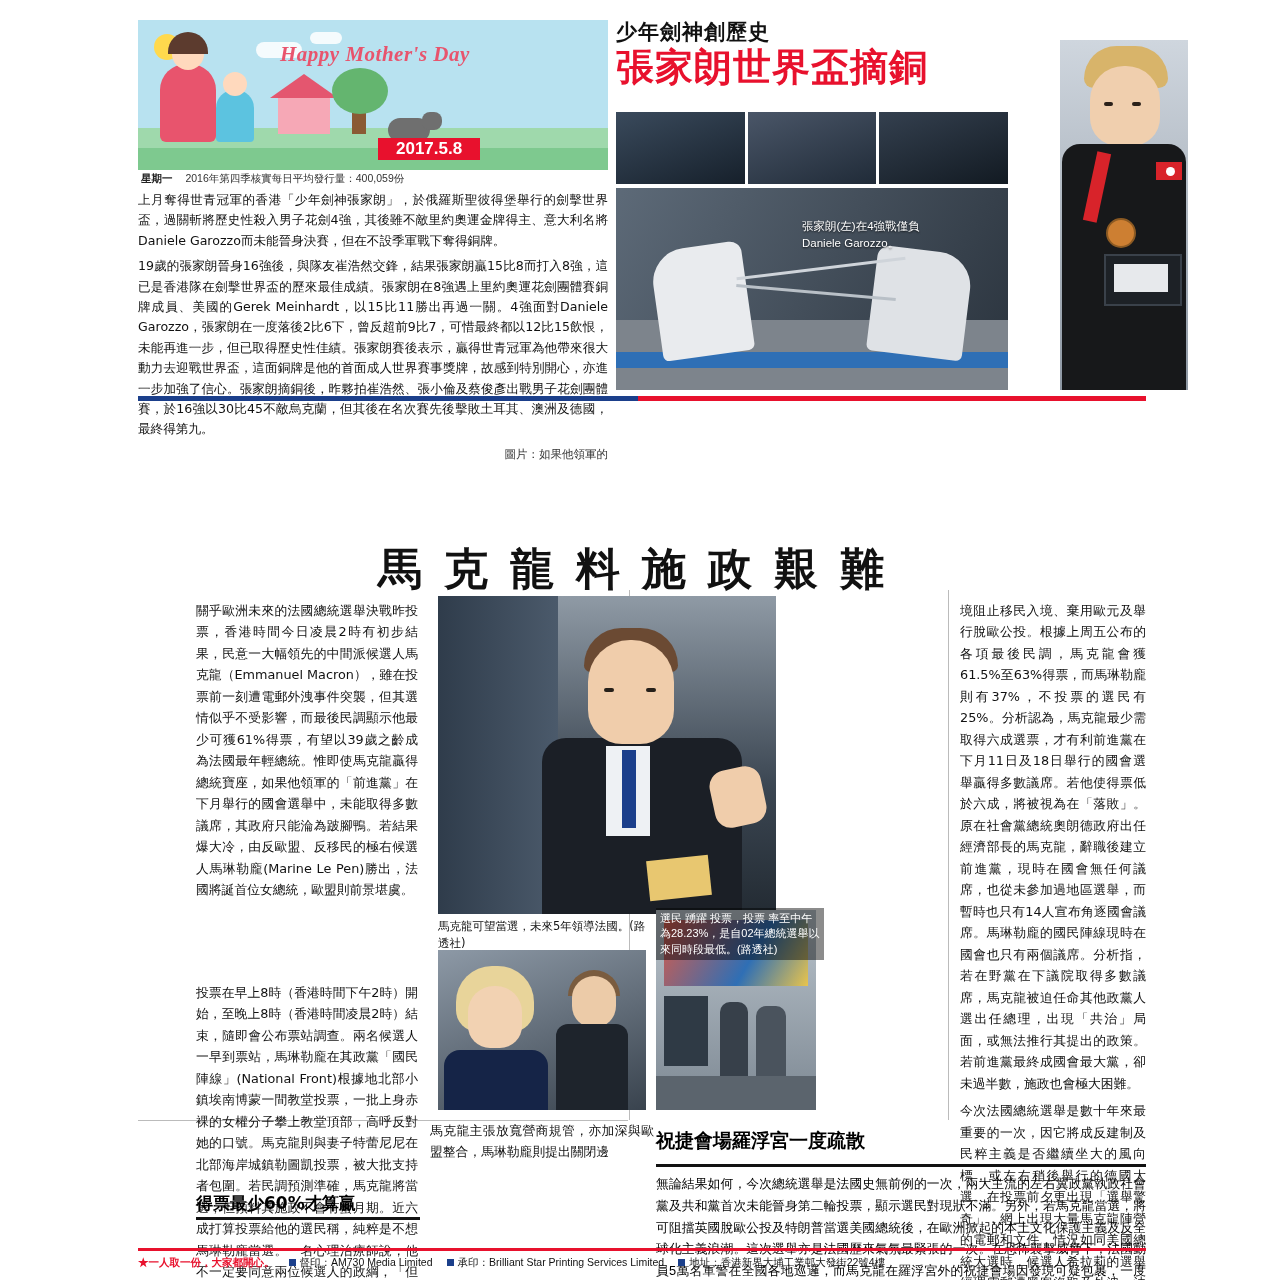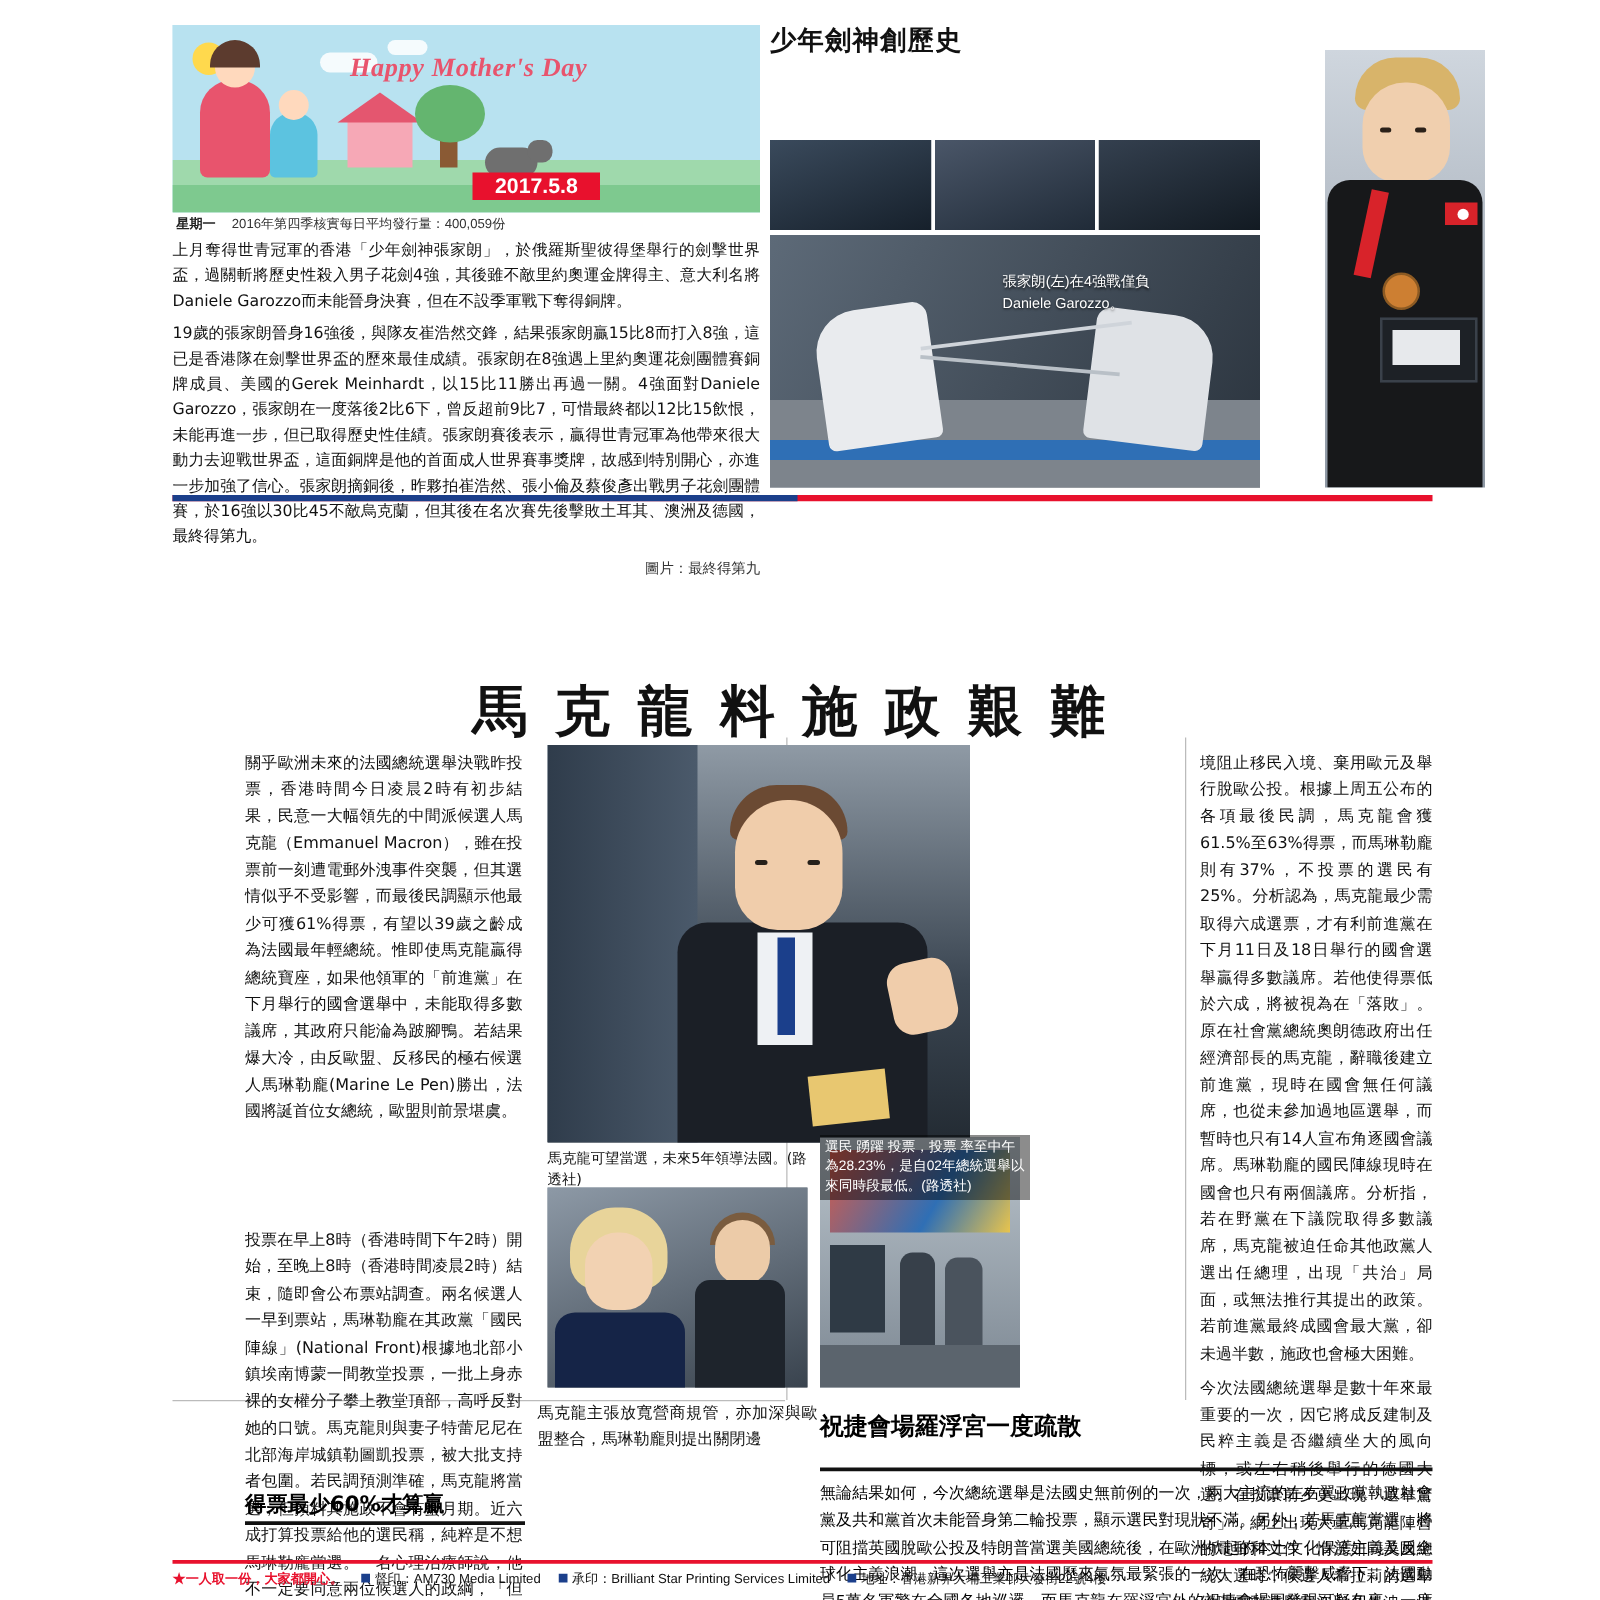--- a/index.html
+++ b/index.html
@@ -128,21 +128,21 @@
   .v-art{position:absolute;left:8px;top:10px;width:144px;height:66px;background:linear-gradient(120deg,#d75b4a,#2f6fb5 60%,#e8c44d);}
   .v-booth{position:absolute;left:8px;top:86px;width:44px;height:70px;background:#2f3a45;}
   .v-p1{position:absolute;left:64px;top:92px;width:28px;height:74px;background:#37404a;border-radius:10px 10px 0 0;}
   .v-p2{position:absolute;left:100px;top:96px;width:30px;height:70px;background:#4a535d;border-radius:10px 10px 0 0;}
   .v-floor{position:absolute;left:0;bottom:0;width:100%;height:34px;background:#5b646d;}
   .v-cap{position:absolute;left:656px;top:908px;width:160px;font-size:11px;line-height:1.4;color:#fff;
     background:rgba(0,0,0,.45);padding:3px 4px;}
 
   .sec2{position:absolute;left:656px;top:1128px;width:490px;}
   .sec2 h3{margin:0 0 4px 0;font-family:"DejaVu Sans",sans-serif;font-size:19px;font-weight:700;
-    border-bottom:3px solid #111;padding-bottom:20px;}
+    border-bottom:3px solid #111;padding-bottom:10px;}
   .sec2 p{margin:6px 0 0 0;font-size:12.8px;line-height:1.7;text-align:justify;}
 
   
   .footer{position:absolute;left:138px;top:1248px;width:1008px;height:18px;border-top:3px solid #e8112d;
     display:flex;align-items:center;gap:14px;font-size:10.5px;color:#111;padding-top:3px;}
   .fstar{color:#e8112d;font-weight:700;}
   .fsq{display:inline-block;width:7px;height:7px;background:#1b3f8b;margin-right:4px;}
   .vline{position:absolute;left:629px;top:590px;width:1px;height:530px;background:#bbb;}
   .vline2{position:absolute;left:948px;top:590px;width:1px;height:530px;background:#bbb;}
   .hline{position:absolute;left:138px;top:1120px;width:490px;height:1px;background:#bbb;}
@@ -175,20 +175,21 @@
       <div class="mh-date">2017.5.8</div>
     </div>
     <div class="mh-bar">
       <span class="mh-week">星期一</span>
       <span class="mh-circ">2016年第四季核實每日平均發行量：400,059份</span>
     </div>
   </div>
 
   <div class="fenc">
     <div class="fenc-kicker">少年劍神創歷史</div>
+    <div class="fenc-head">張家朗世界盃摘銅</div>
 
     <div class="fenc-strip">
       <div></div>
       <div></div>
       <div></div>
     </div>
 
     <div class="fenc-big photo">
       <div class="f-floor"></div>
       <div class="f-strip"></div>
@@ -211,21 +212,21 @@
       <div class="p-box"></div>
       <div class="p-boxin"></div>
       <div class="p-flag"></div>
       <div class="p-flagw"></div>
     </div>
   </div>
 
   <div class="fenc-body">
     <p>上月奪得世青冠軍的香港「少年劍神張家朗」，於俄羅斯聖彼得堡舉行的劍擊世界盃，過關斬將歷史性殺入男子花劍4強，其後雖不敵里約奧運金牌得主、意大利名將Daniele Garozzo而未能晉身決賽，但在不設季軍戰下奪得銅牌。</p>
     <p>19歲的張家朗晉身16強後，與隊友崔浩然交鋒，結果張家朗贏15比8而打入8強，這已是香港隊在劍擊世界盃的歷來最佳成績。張家朗在8強遇上里約奧運花劍團體賽銅牌成員、美國的Gerek Meinhardt，以15比11勝出再過一關。4強面對Daniele Garozzo，張家朗在一度落後2比6下，曾反超前9比7，可惜最終都以12比15飲恨，未能再進一步，但已取得歷史性佳績。張家朗賽後表示，贏得世青冠軍為他帶來很大動力去迎戰世界盃，這面銅牌是他的首面成人世界賽事獎牌，故感到特別開心，亦進一步加強了信心。張家朗摘銅後，昨夥拍崔浩然、張小倫及蔡俊彥出戰男子花劍團體賽，於16強以30比45不敵烏克蘭，但其後在名次賽先後擊敗土耳其、澳洲及德國，最終得第九。</p>
-    <p class="credit">圖片：最終得第九</p>
+    <p class="credit">圖片：如果他領軍的</p>
   </div>
 
   <div class="hr-top"></div>
 
   <div class="subhead">馬克龍料施政艱難</div>
 
   <div class="vline"></div>
   <div class="vline2"></div>
   <div class="hline"></div>
 

